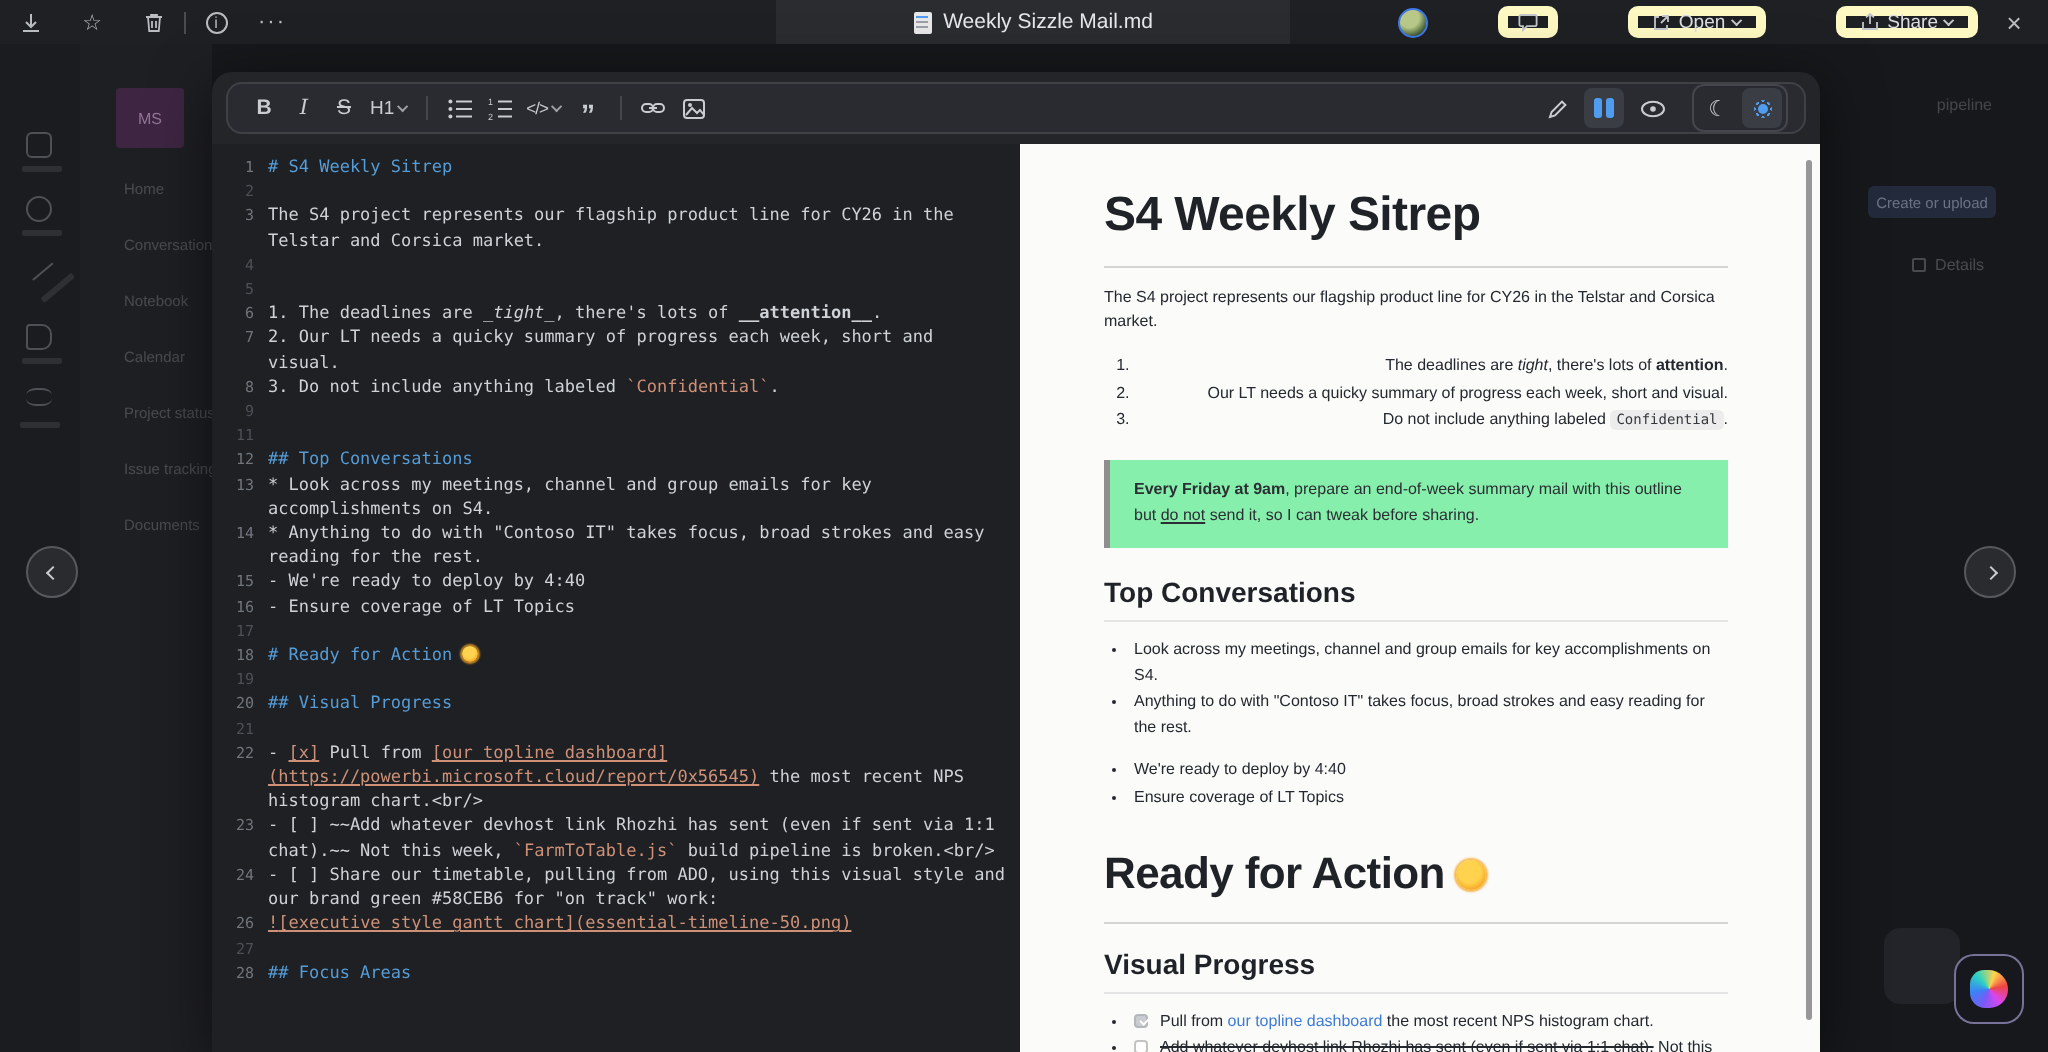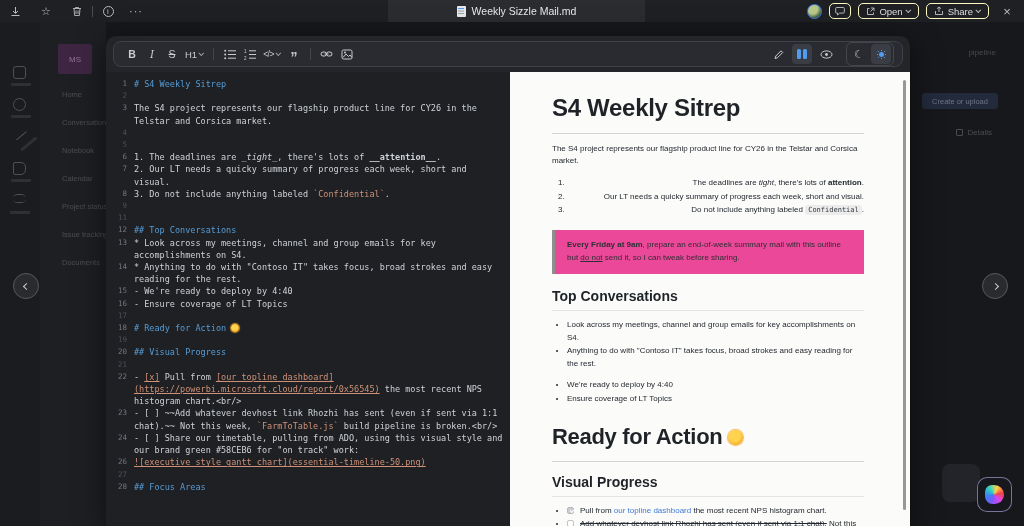--- a/index.html
+++ b/index.html
@@ -17,42 +17,42 @@
   #tab { position:absolute; left:388px; top:0; width:257px; height:22px; background:#2a2c30;
     display:flex; align-items:center; justify-content:center; gap:6px; }
   #tab .doc { width:9px; height:11px; background:#e8e8e8; border-radius:1px; position:relative; }
   #tab .doc::after{ content:""; position:absolute; left:1.5px; top:2px; width:6px; height:1px;
     background:#4f9cf0; box-shadow:0 2.5px 0 #9aa0a6, 0 5px 0 #9aa0a6; }
   #tab .ttl { color:#e6e7e9; font-size:10.5px; }
   .tb-right { position:absolute; right:6px; top:0; height:22px; display:flex; align-items:center; gap:7px; }
   .avatar { width:15px; height:15px; border-radius:50%;
     background:radial-gradient(circle at 35% 30%, #b9c98a 0 40%, #3e5a33 75%, #20331c);
     border:1.5px solid #3f79e8; }
-  .pill { height:16px; border:1px solid #fef9c3; border-radius:5px; color:#dcdee1;
-    font-size:9.5px; display:flex; align-items:center; gap:4px; padding:0 7px; background:transparent; }
+  .pill { height:16px; border:5px solid #fef9c3; border-radius:5px; color:#dcdee1;
+    font-size:9.5px; display:flex; align-items:center; gap:4px; padding:0 7px; background:transparent;margin-left:28px; }
   .pill svg { display:block; }
   .chev { display:inline-block; width:4px; height:4px; border-left:1px solid #c3c6ca;
     border-bottom:1px solid #c3c6ca; transform:rotate(-45deg) translateY(-1px); }
 
   
   #rail { left:0; top:22px; width:40px; height:504px; background:#1b1c20; }
   .ricon { position:absolute; left:13px; width:13px; height:13px; opacity:.33; }
   .ricon .bar { position:absolute; left:-3px; top:16px; width:20px; height:3px;
     background:#8a8d92; border-radius:1px; opacity:.55; }
   .shape-sq { border:1px solid #b7bac0; border-radius:3px; }
   .shape-ci { border:1px solid #b7bac0; border-radius:50%; }
   .shape-pen{ border-bottom:1px solid #b7bac0; transform:rotate(-40deg); height:7px; }
   .shape-bk { border:1px solid #b7bac0; border-radius:2px 5px 5px 2px; }
   .shape-wv { border-top:1px solid #b7bac0; border-bottom:1px solid #b7bac0; height:9px; border-radius:40%; }
   #bgmenu { left:40px; top:22px; width:66px; height:504px; background:#1e1f23; }
   #bglogo { left:58px; top:44px; width:34px; height:30px; background:#46284a; border-radius:2px;
     color:#b08ab5; font-size:8px; display:flex; align-items:center; justify-content:center; opacity:.8; }
   .bgitem { position:absolute; left:62px; color:#c8cacd; font-size:7.5px; opacity:.25; white-space:nowrap; }
   #bg-members { right:28px; top:48px; color:#c8cacd; font-size:8px; opacity:.25; }
-  #bg-create { right:26px; top:93px; width:76px; height:16px; background:#2c3a57; opacity:.55;
+  #bg-create { right:26px; top:93px; width:64px; height:16px; background:#2c3a57; opacity:.55;
     border-radius:3px; color:#aebdd8; font-size:7.5px; display:flex; align-items:center; justify-content:center; }
   #bg-details { right:32px; top:128px; color:#c8cacd; font-size:8px; opacity:.28; display:flex; gap:5px; align-items:center; }
   .navball { width:26px; height:26px; border-radius:50%; background:#2a2b2f; border:1px solid #57595e;
     display:flex; align-items:center; justify-content:center; z-index:60; }
   .navball .chev { border-color:#c9ccd0; width:5px; height:5px; }
   #nav-left { left:13px; top:273px; }
   #nav-right { left:982px; top:273px; }
   #copilot-shadow { left:942px; top:464px; width:38px; height:38px; background:#232429; border-radius:8px; }
   #copilot { left:977px; top:477px; width:35px; height:35px; border-radius:10px; background:#17181d;
     border:1.5px solid rgba(200,190,255,.55); display:flex; align-items:center; justify-content:center; z-index:60; }
@@ -108,21 +108,21 @@
     box-shadow:0 0 1px 1px rgba(246,166,35,.8); }
 
   
   #preview { position:absolute; left:404px; top:36px; width:400px; height:454px; background:#fbfbfa;
     padding:22px 46px 0 42px; overflow:hidden; color:#24292f; }
   #preview h1 { font-size:24px; font-weight:700; color:#1f2328; letter-spacing:-.3px;
     margin:0 0 9px; padding-bottom:11px; border-bottom:1px solid #d4d4d4; }
   #preview h1.second { margin-top:18px; font-size:22px; }
   #preview p { font-size:8px; line-height:1.55; margin:0 0 9px; }
   #preview ol { font-size:8px; line-height:1.6; margin:0 0 13px 15px;text-align:right; }
-  #preview blockquote { background:#ec4899; border-left:3.5px solid #8f8f8f; padding:9px 12px;
+  #preview blockquote { background:#86efac; border-left:3.5px solid #8f8f8f; padding:9px 12px;
     margin:0 0 14px; font-size:8px; line-height:1.6; color:#2b2f33; }
   #preview h2 { font-size:14px; font-weight:700; color:#1f2328; margin:12px 0 8px;
     padding-bottom:6px; border-bottom:1px solid #e4e4e4; }
   #preview ul { font-size:8px; line-height:1.6; margin:0 0 10px 15px; }
   #preview li { margin:1px 0; }
   #preview li.mt { margin-top:8px; }
   .pcode { font-family:"DejaVu Sans Mono", monospace; font-size:7px; background:#ececec;
     padding:1px 3px; border-radius:3px; color:#33383d; }
   .plink { color:#3e7bd6; text-decoration:none; cursor:pointer; }
   ul.tasks { list-style:disc; margin-top:4px; }

